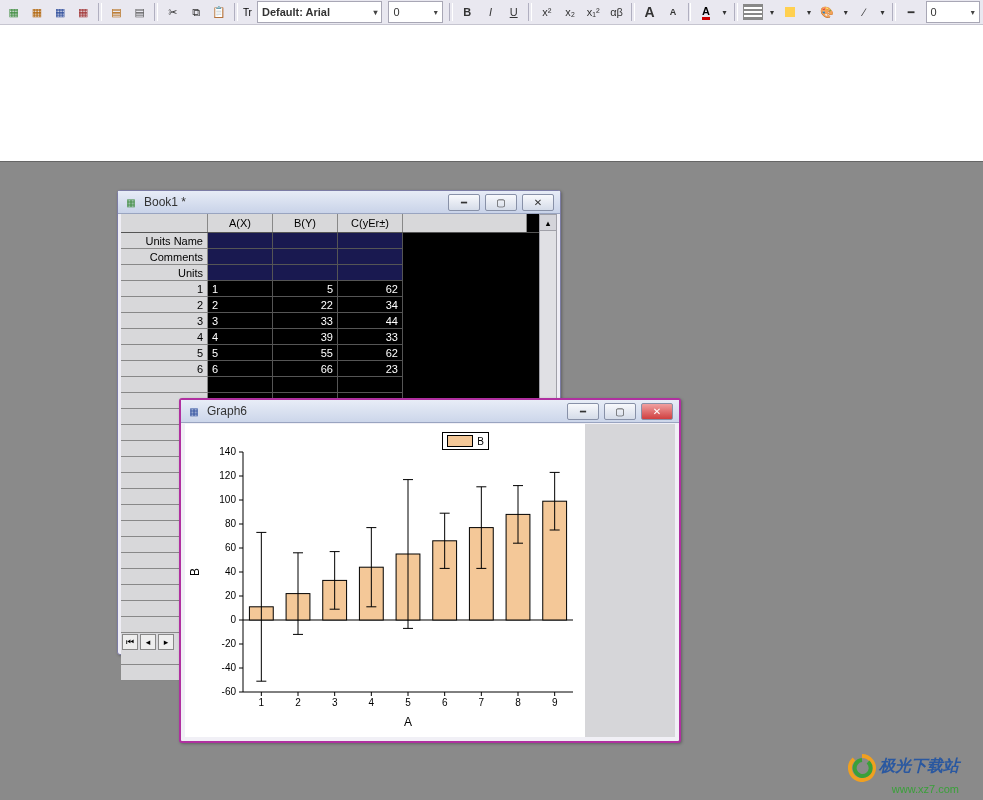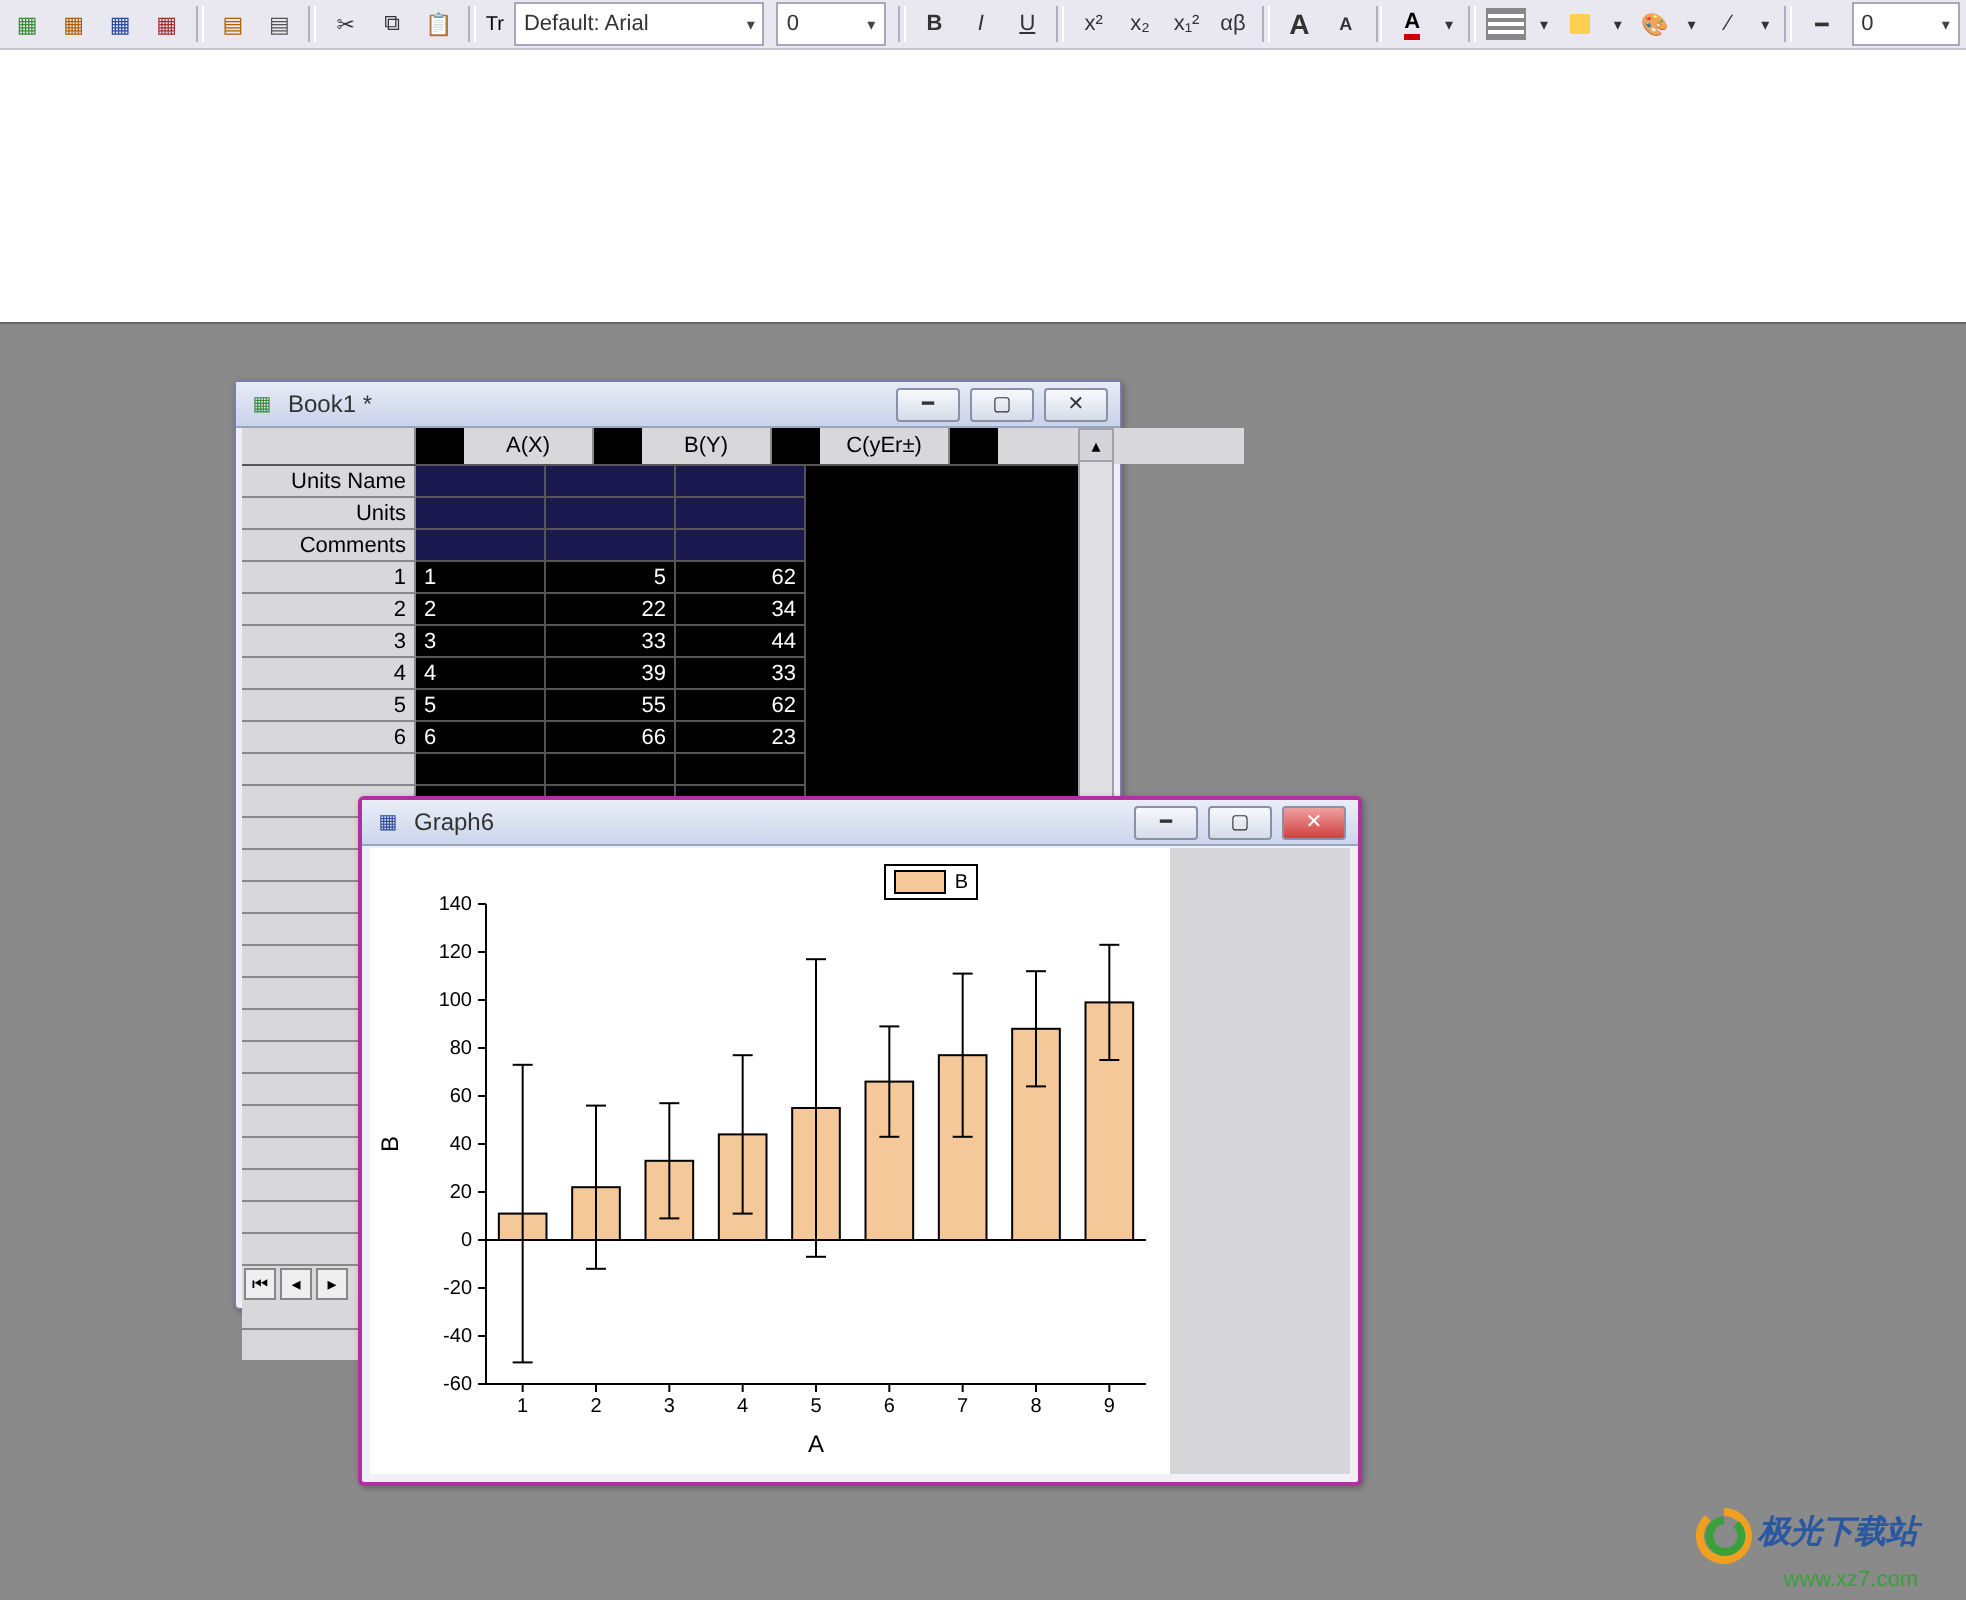--- a/index.html
+++ b/index.html
@@ -5,40 +5,40 @@
   html, body { margin:0; padding:0; font-family: Arial, sans-serif; }
   body { width:983px; height:800px; background:#8a8a8a; overflow:hidden; }
 
   
   .toolbar-area { background:#e9e8f0; width:983px; }
   .tb-row { height:24px; display:flex; align-items:center; border-bottom:1px solid #c6c5d0; padding-left:2px; }
   .tb-btn { width:20px; height:20px; border:1px solid transparent; margin:0 1px; display:flex; align-items:center; justify-content:center; font-size:11px; color:#333; cursor:pointer; }
   .tb-sep { width:2px; height:18px; border-left:1px solid #b0afc0; border-right:1px solid #fff; margin:0 3px; }
   .combo { height:20px; border:1px solid #a8a7b5; background:#fff; display:flex; align-items:center; padding:0 4px; font-size:11px; color:#333; margin:0 3px; }
   .combo .arrow { margin-left:auto; padding-left:6px; font-size:8px; color:#444;}
-  .combo.font { width:120px;}
+  .combo.font { width:120px;font-weight:bold;}
   .combo.size { width:46px;}
   .square { width:18px; height:14px; border:1px solid #888;}
   .swatch { width:10px; height:10px; background:#000; display:inline-block;}
   .swatch.yellow { background:#ffd050;}
 
   .doc-white { background:#fff; width:983px; height:136px; border-bottom:1px solid #666;}
 
   
   .mdi-window { position:absolute; background:#efeef5; border:1px solid #7c7ca5; border-radius:3px; box-shadow:1px 1px 3px rgba(0,0,0,.3); }
   .titlebar { height:22px; background:linear-gradient(#e7ecf6,#c9d3e9); border-bottom:1px solid #99a4c0; display:flex; align-items:center; padding:0 6px; font-size:12px; color:#333; }
   .titlebar .icon { width:14px; height:14px; margin-right:6px; display:flex; align-items:center; justify-content:center; font-size:10px;}
   .win-controls { margin-left:auto; display:flex; gap:5px;}
   .win-ctrl { width:30px; height:15px; border:1px solid #8891a8; border-radius:2px; background:linear-gradient(#f8f9fc,#d5dce9); display:flex; align-items:center; justify-content:center; font-size:10px; cursor:pointer;}
   .win-ctrl.close { background:linear-gradient(#f0a0a0,#d04040); color:#fff;}
 
   
   #book-window { left:117px; top:190px; width:442px; height:463px; }
   #book-window .content { position:absolute; top:23px; left:3px; right:3px; bottom:3px; background:#000; }
-  .wk-hdr { display:grid; grid-template-columns: 87px 65px 65px 65px 124px; height:18px; border-bottom:1px solid #555;gap:24px;}
+  .wk-hdr { display:grid; grid-template-columns: 87px 65px 65px 65px 124px; height:18px; border-bottom:1px solid #555;}
   .wk-hdr div { background:#d8d8da; border-right:1px solid #888; font-size:11px; color:#000; display:flex; align-items:center; justify-content:center;}
   .wk-hdr div:first-child { background:#d8d8da;}
   .wk-hdr div.spare { background:#d8d8da;}
   .label-row { display:grid; grid-template-columns: 87px 65px 65px 65px; height:16px;}
   .label-row .rlabel { background:#d8d8da; border-right:1px solid #888; border-bottom:1px solid #888; font-size:11px; color:#000; display:flex; align-items:center; justify-content:flex-end; padding-right:4px;}
   .label-row .rval { background:#191950; border-right:1px solid #555; border-bottom:1px solid #555;}
   .data-row { display:grid; grid-template-columns: 87px 65px 65px 65px; height:16px;}
   .data-row .rnum { background:#d8d8da; border-right:1px solid #888; border-bottom:1px solid #888; font-size:11px; color:#000; display:flex; align-items:center; justify-content:flex-end; padding-right:4px;}
   .data-row .cell { background:#000; color:#fff; border-right:1px solid #555; border-bottom:1px solid #555; font-size:11px; display:flex; align-items:center;}
   .data-row .cell.left { justify-content:flex-start; padding-left:4px;}
@@ -176,27 +176,27 @@
       <div>C(yEr±)</div>
       <div class="spare"></div>
     </div>
     <div class="label-row">
         <div class="rlabel">Units Name</div>
         <div class="rval"></div>
         <div class="rval"></div>
         <div class="rval"></div>
       </div>
     <div class="label-row">
+        <div class="rlabel">Comments</div>
+        <div class="rval"></div>
+        <div class="rval"></div>
+        <div class="rval"></div>
+      </div>
+    <div class="label-row">
         <div class="rlabel">Units</div>
-        <div class="rval"></div>
-        <div class="rval"></div>
-        <div class="rval"></div>
-      </div>
-    <div class="label-row">
-        <div class="rlabel">Comments</div>
         <div class="rval"></div>
         <div class="rval"></div>
         <div class="rval"></div>
       </div>
     <div id="data-rows-container">
         <div class="data-row">
           <div class="rnum">1</div>
           <div class="cell left">1</div>
           <div class="cell right">5</div>
           <div class="cell right">62</div>

